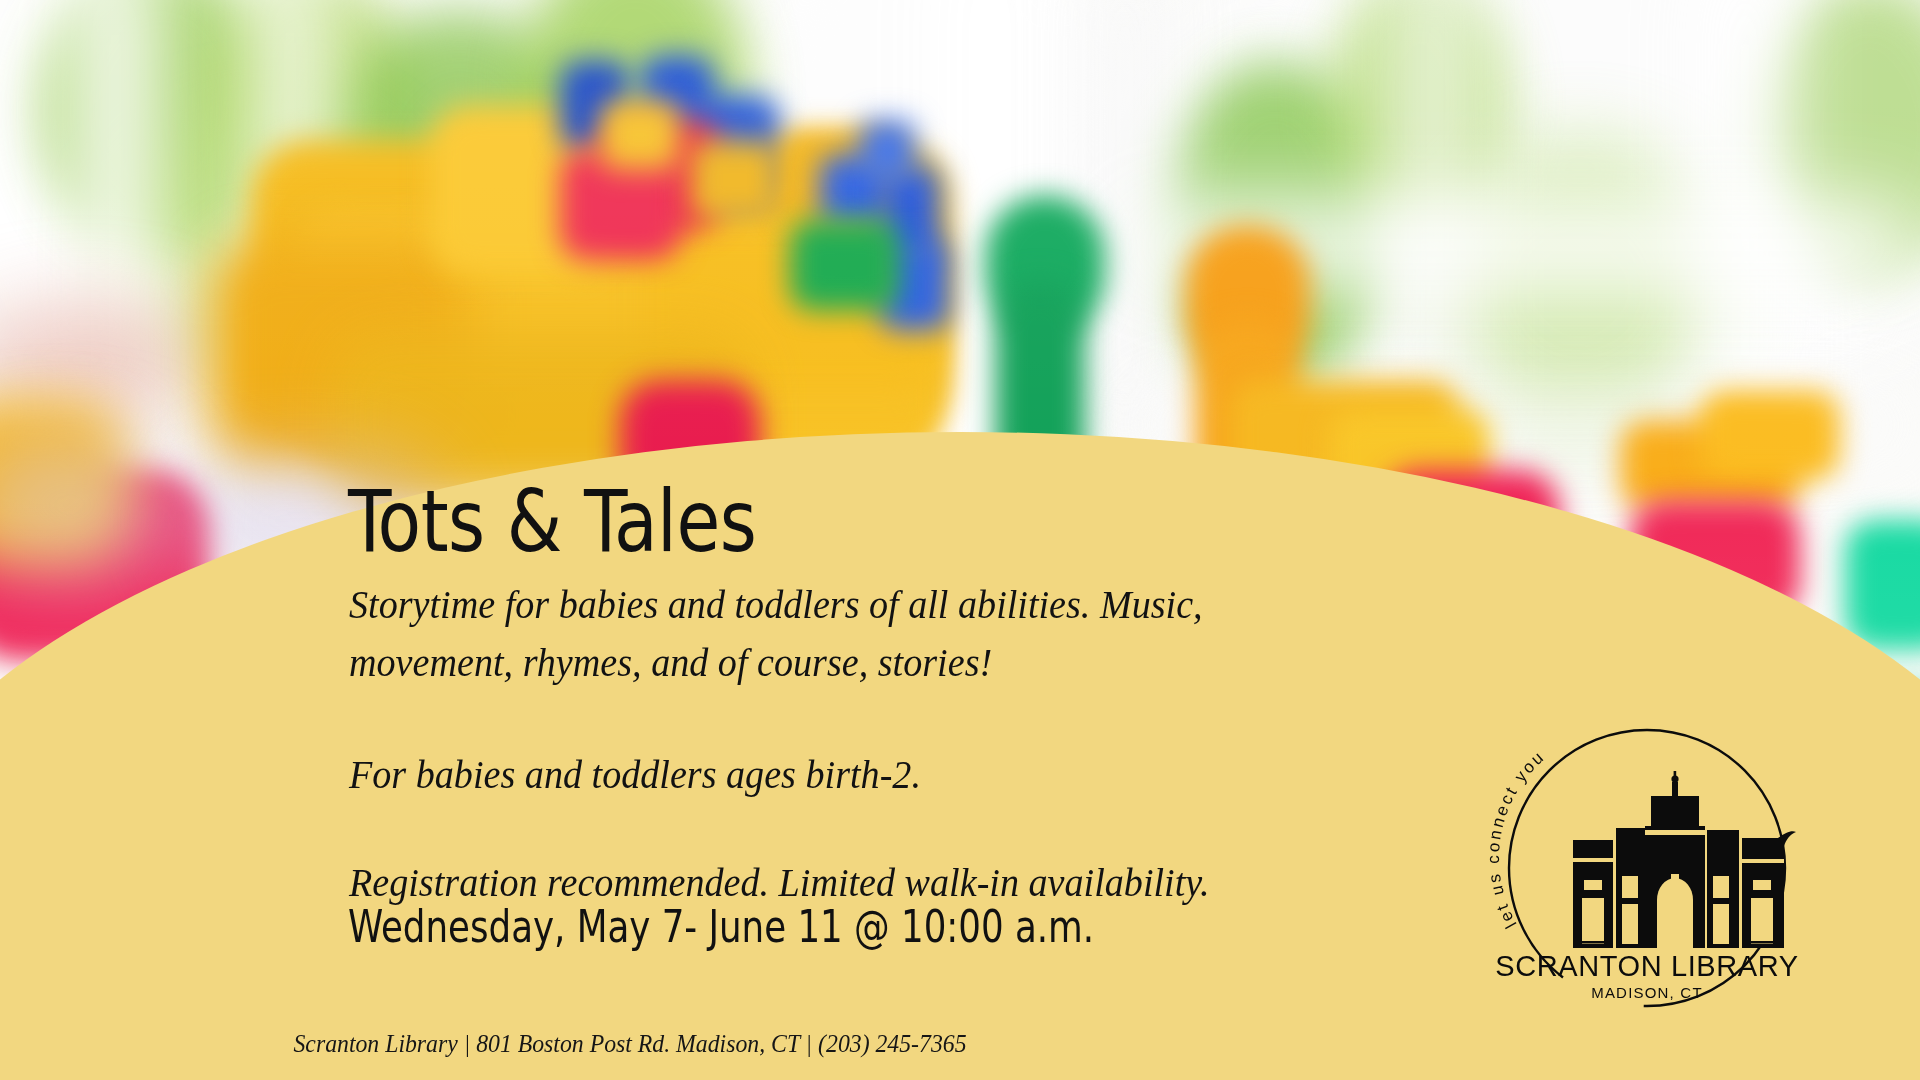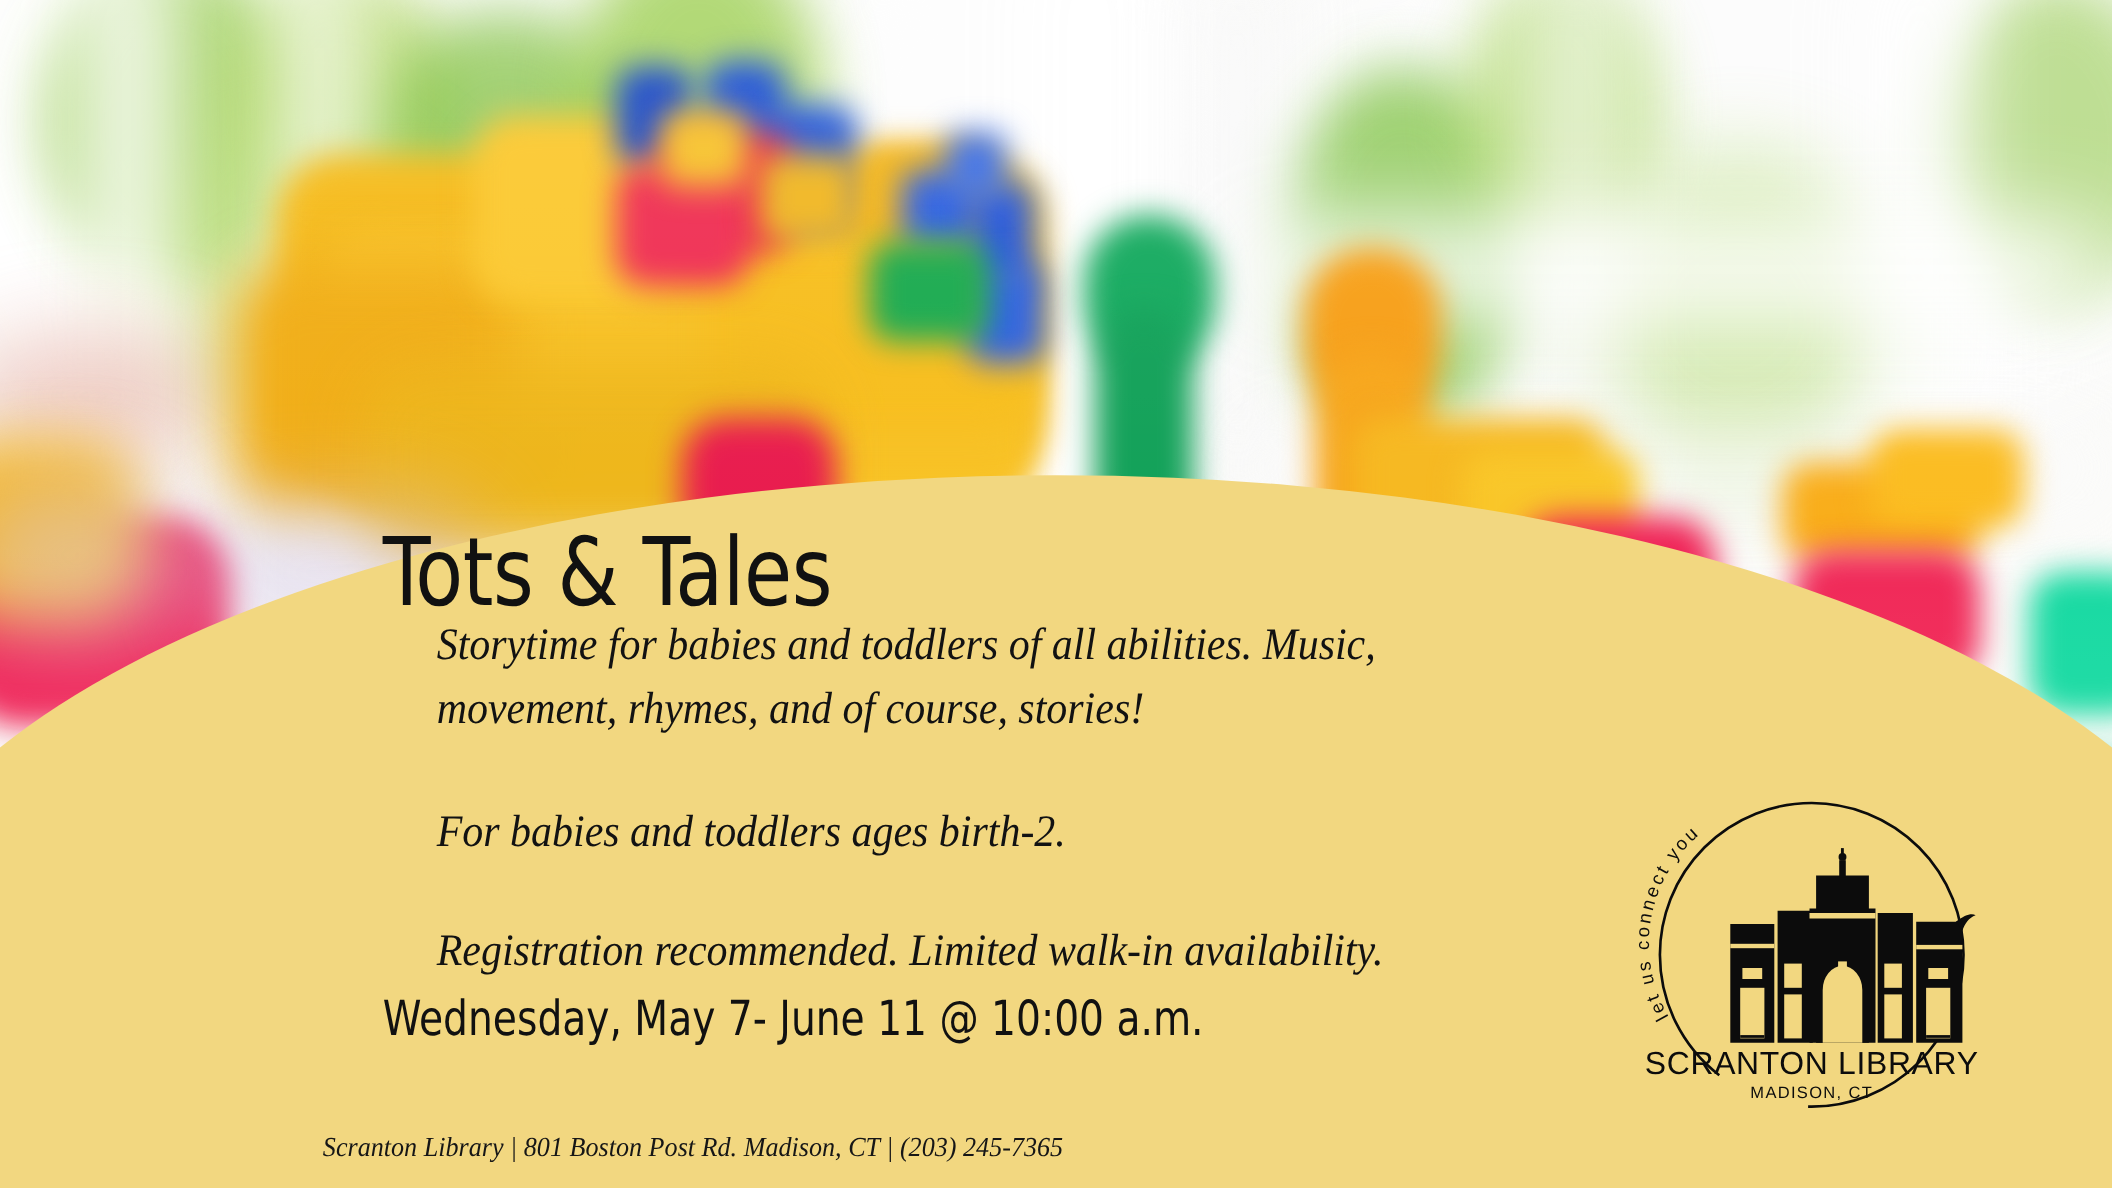--- a/index.html
+++ b/index.html
@@ -35,21 +35,21 @@
   .title{
     position:absolute;left:348px;top:478px;
     font-family:"Liberation Sans Narrow","DejaVu Sans Condensed","Liberation Sans",sans-serif;
     font-stretch:condensed;
     font-size:86px;line-height:1;font-weight:400;color:#111;
     letter-spacing:-0.5px;
     transform:scaleX(.92);transform-origin:left center;
     white-space:nowrap;
   }
 
-  .body-block{position:absolute;left:349px;top:556px;width:1120px;margin-left:48px;}
+  .body-block{position:absolute;left:349px;top:575px;width:1120px;}
   .b-line{
     font-family:"Liberation Serif","DejaVu Serif",serif;
     font-style:italic;font-weight:400;
     font-size:41px;line-height:58px;color:#121212;
     transform:scaleX(.93);transform-origin:left center;
     white-space:nowrap;
   }
   .spacer{height:54px;}
   .spacer-sm{height:50px;}
 

